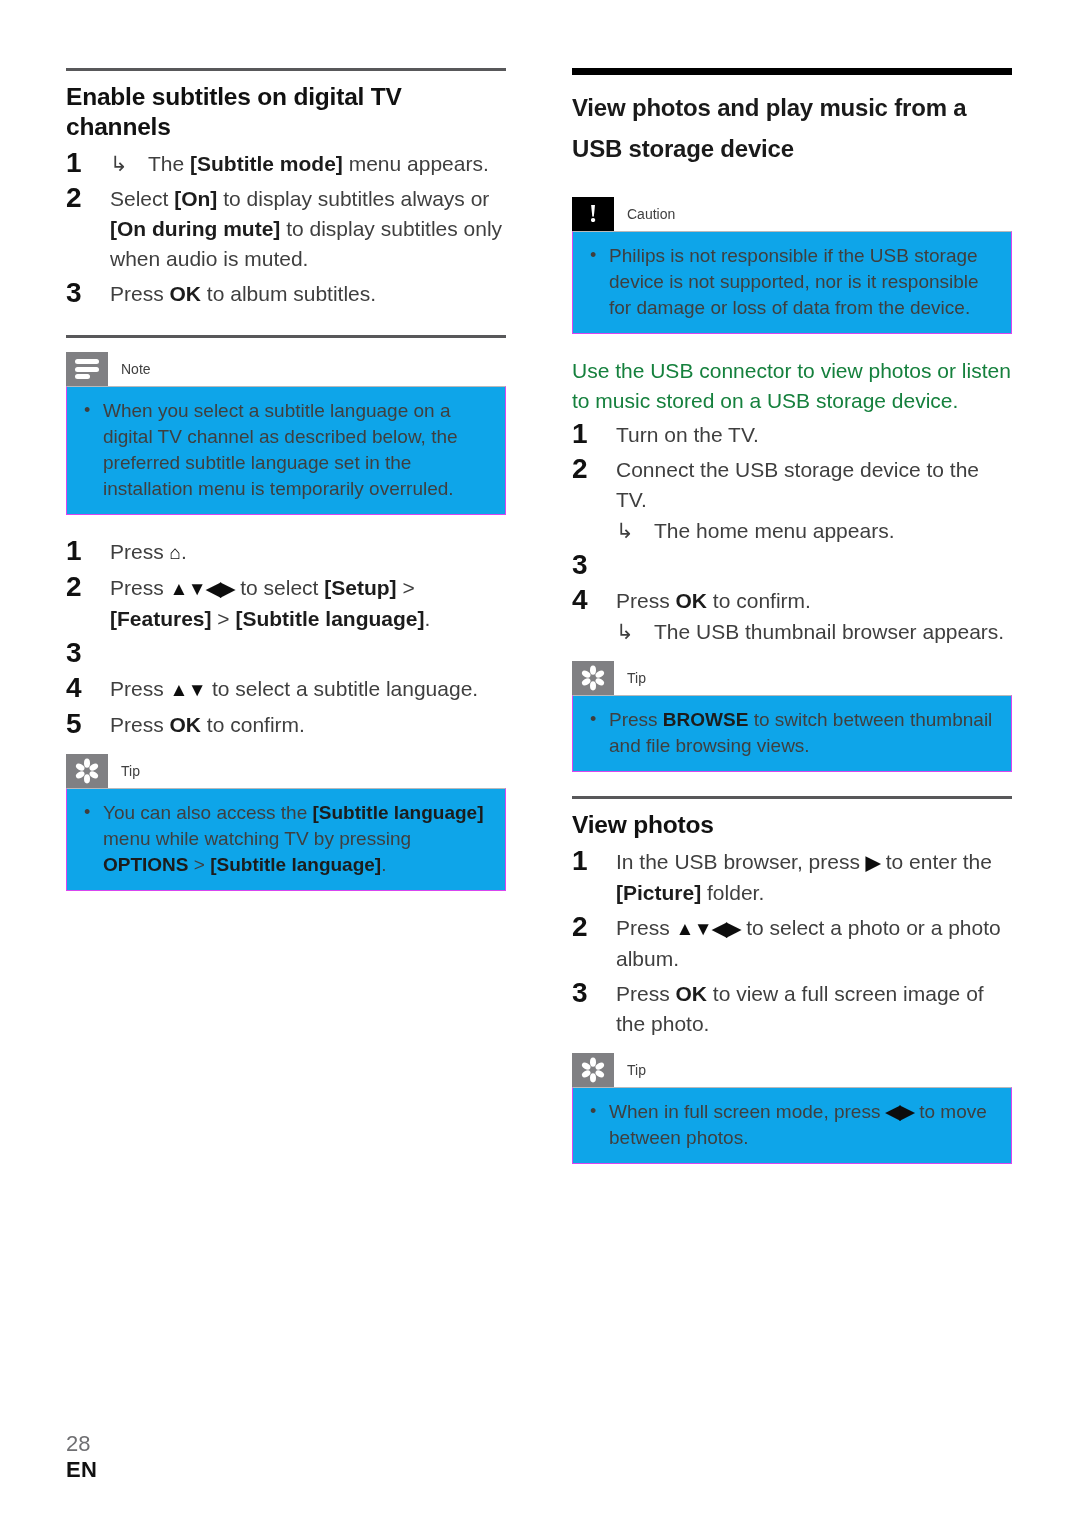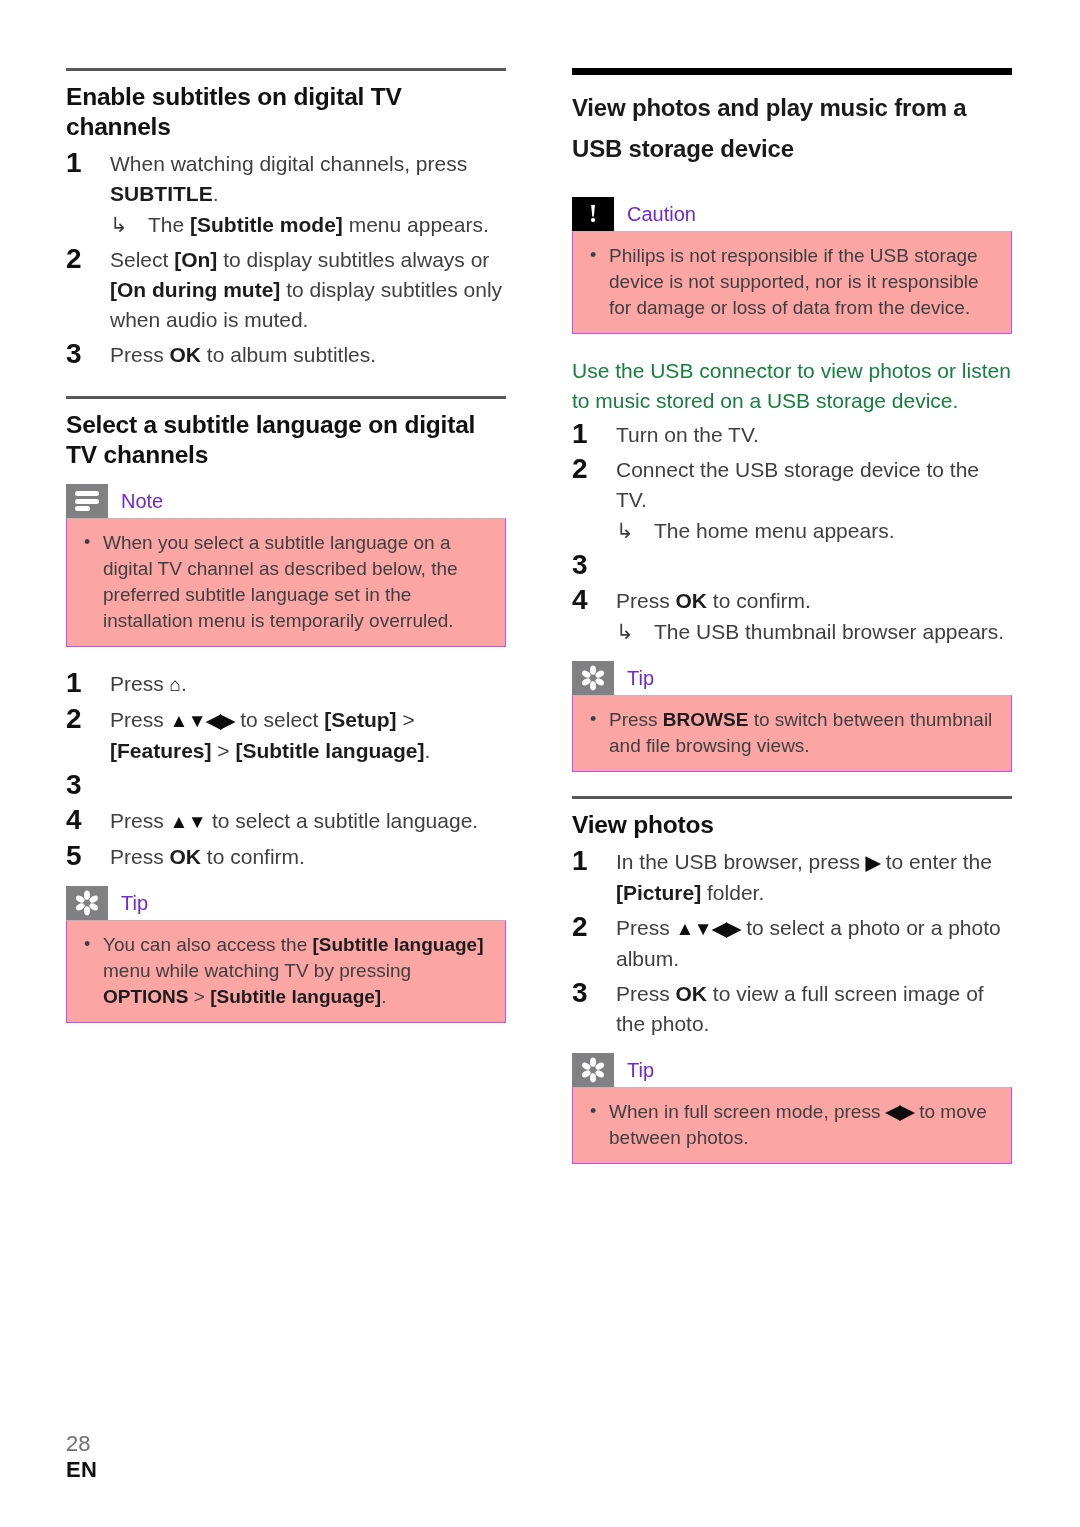--- a/index.html
+++ b/index.html
@@ -129,30 +129,30 @@
     width: 42px;
     height: 34px;
     background: #808083;
     display: flex;
     align-items: center;
     justify-content: center;
     flex: none;
   }
   .callout-tab.black { background: #000000; }
   .callout-label {
-    font-size: 20px;
-    color: #6d28d9;
+    font-size: 14px;
+    color: #404040;
     margin-left: 13px;
     line-height: 34px;
   }
   .callout-body {
     border: 1px solid #d946ef;
     border-top: 1px solid #b9b9bb;
     padding: 11px 12px 12px 12px;
-    background: #fca5a5;
+    background: #0ea5e9;
   }
   ul.bullets {
     list-style: none;
     margin: 0;
     padding: 0;
   }
   ul.bullets > li {
     position: relative;
     padding-left: 24px;
     font-size: 19px;
@@ -220,37 +220,35 @@
 <div class="page">
 
   <div class="col col-left">
 
     <div>
       <div class="rule-thin"></div>
       <h2 class="section">Enable subtitles on digital TV channels</h2>
       <ol class="steps">
           <li>
             <span class="num">1</span>
-            <span class="step-text"><span>When watching digital channels, press </span><span class="b">SUBTITLE</span><span>.</span></span>
             <span class="result"><span class="arrow">↳</span><span><span>The </span><span class="b">[Subtitle mode]</span><span> menu appears.</span></span></span>
           </li>
           <li>
             <span class="num">2</span>
             <span class="step-text"><span>Select </span><span class="b">[On]</span><span> to display subtitles always or </span><span class="b">[On during mute]</span><span> to display subtitles only when audio is muted.</span></span>
           </li>
           <li>
             <span class="num">3</span>
             <span class="step-text"><span>Press </span><span class="b">OK</span><span> to album subtitles.</span></span>
           </li>
         </ol>
     </div>
 
     <div style="margin-top:26px;">
       <div class="rule-thin"></div>
-      <h2 class="section">Select a subtitle language on digital TV channels</h2>
 
       <div class="callout">
         <div class="callout-head">
           <div class="callout-tab">
             <span class="ico-note">
               <span></span>
                 <span></span>
                 <span></span>
             </span>
           </div>

